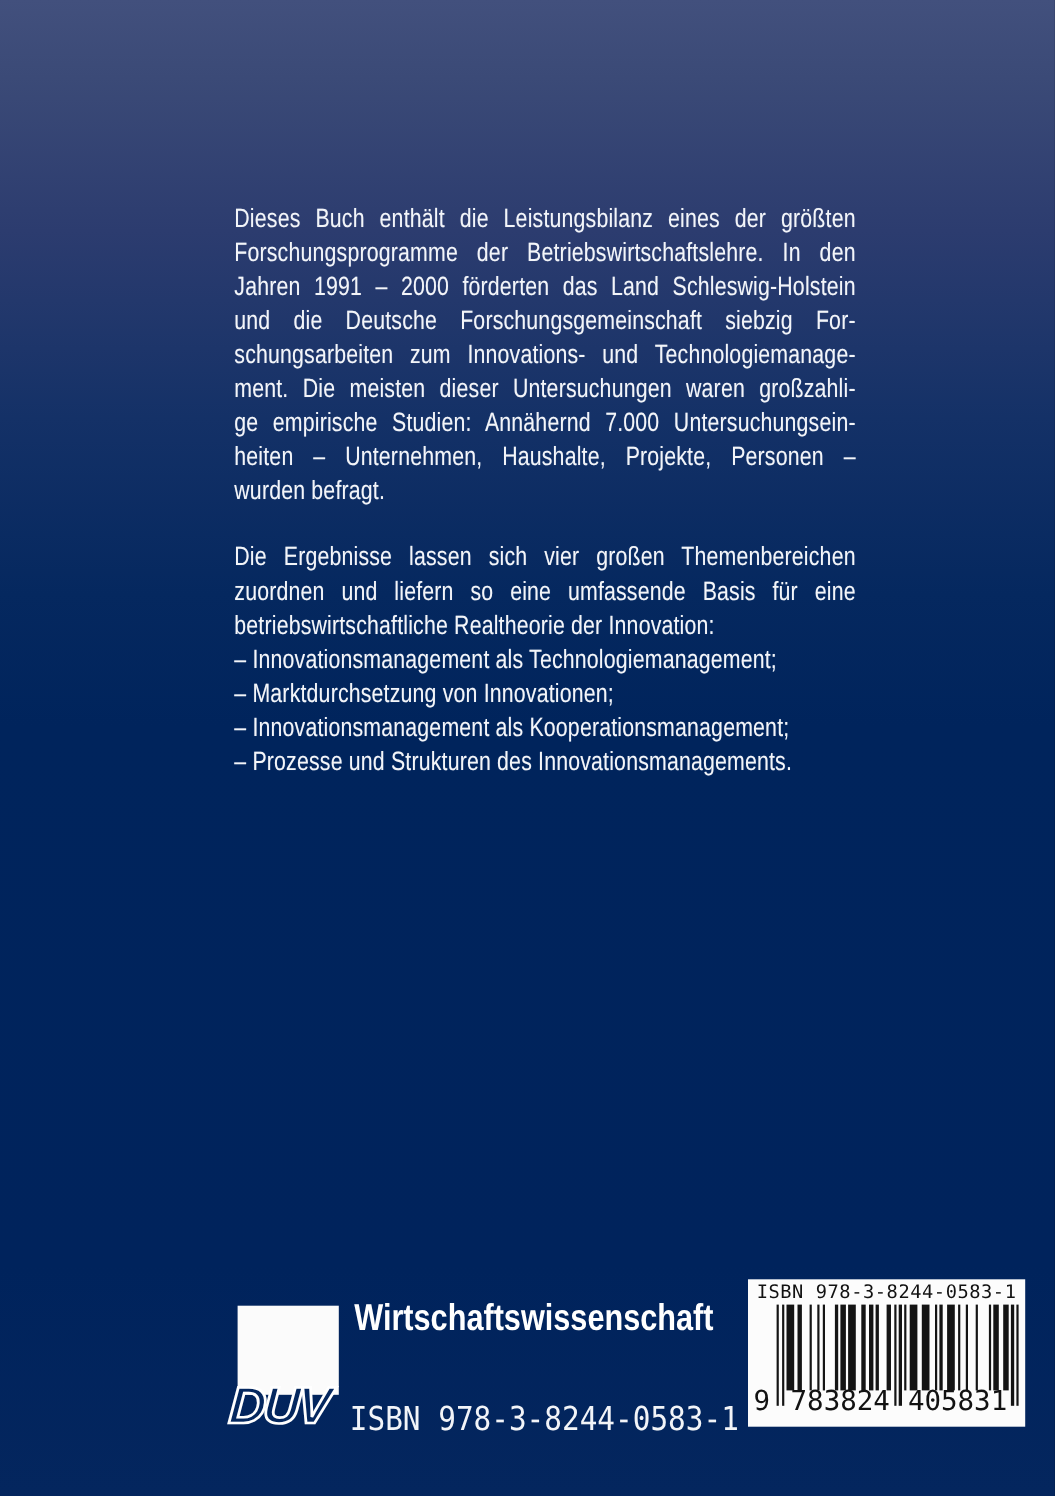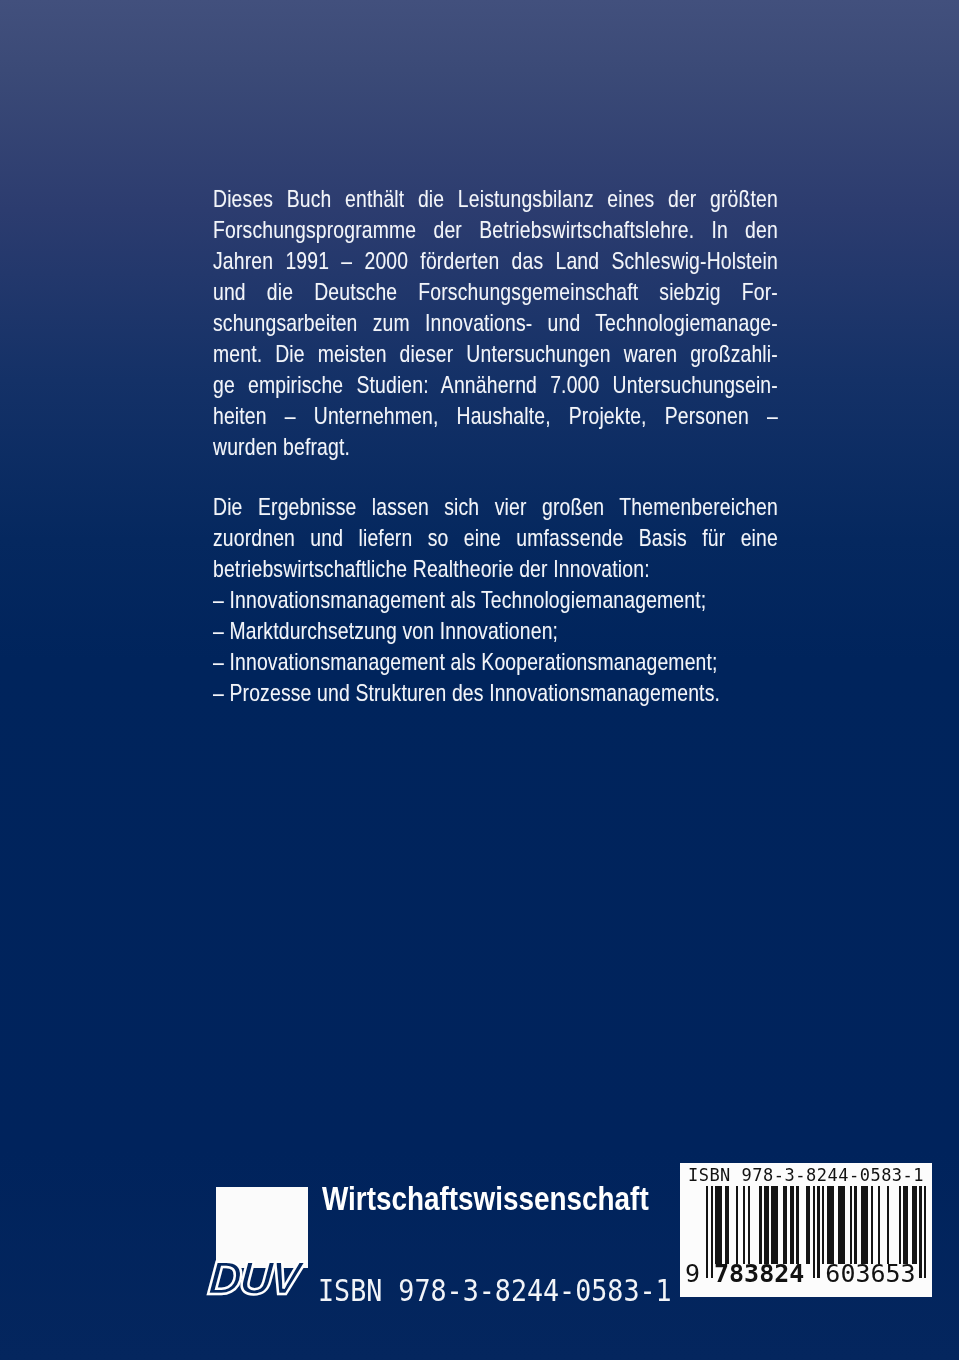--- a/index.html
+++ b/index.html
@@ -48,21 +48,21 @@
     white-space:nowrap;
   }
   .bars{position:absolute;left:26px;top:23px;width:221px;height:92px;}
   .bar{position:absolute;top:0;height:78px;background:#141414;}
   .bar.tall{height:92px;}
   .bc-digit{
     position:absolute;top:96px;font-family:"DejaVu Sans Mono",monospace;
     font-size:25px;line-height:30px;color:#121212;
   }
   .bc-lead{left:5px;}
-  .bc-left{left:34px;width:95px;text-align:left;font-weight:bold;}
+  .bc-left{left:34px;width:95px;text-align:right;}
   .bc-right{left:143px;width:95px;text-align:center;}
 </style>
 </head>
 <body>
 
 <div class="cover">
 
   <div class="blurb" id="para1">
     <div class="bline j">Dieses Buch enthält die Leistungsbilanz eines der größten</div>
     <div class="bline j">Forschungsprogramme der Betriebswirtschaftslehre. In den</div>
@@ -120,16 +120,16 @@
         <div class="bar" style="left: 171.68px; width: 2.32px;"></div>
         <div class="bar" style="left: 180.96px; width: 2.32px;"></div>
         <div class="bar" style="left: 192.56px; width: 2.32px;"></div>
         <div class="bar" style="left: 197.2px; width: 4.64px;"></div>
         <div class="bar" style="left: 206.48px; width: 4.64px;"></div>
         <div class="bar tall" style="left: 213.44px; width: 2.32px;"></div>
         <div class="bar tall" style="left: 218.08px; width: 2.32px;"></div>
       </div>
     <div class="bc-digit bc-lead">9</div>
     <div class="bc-digit bc-left">783824</div>
-    <div class="bc-digit bc-right">603653</div>
+    <div class="bc-digit bc-right">405831</div>
   </div>
 
 </div>
 
 </body></html>

